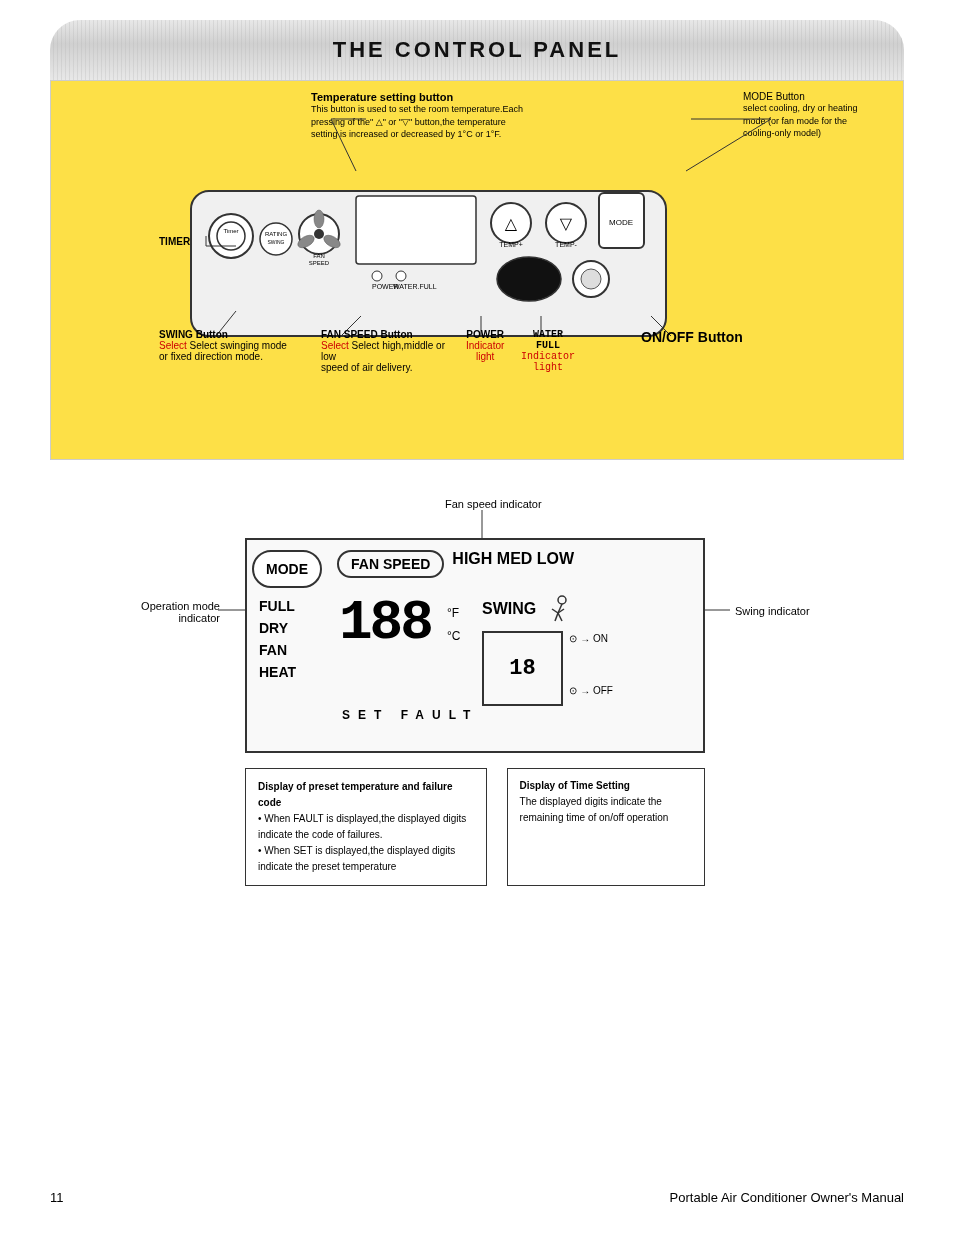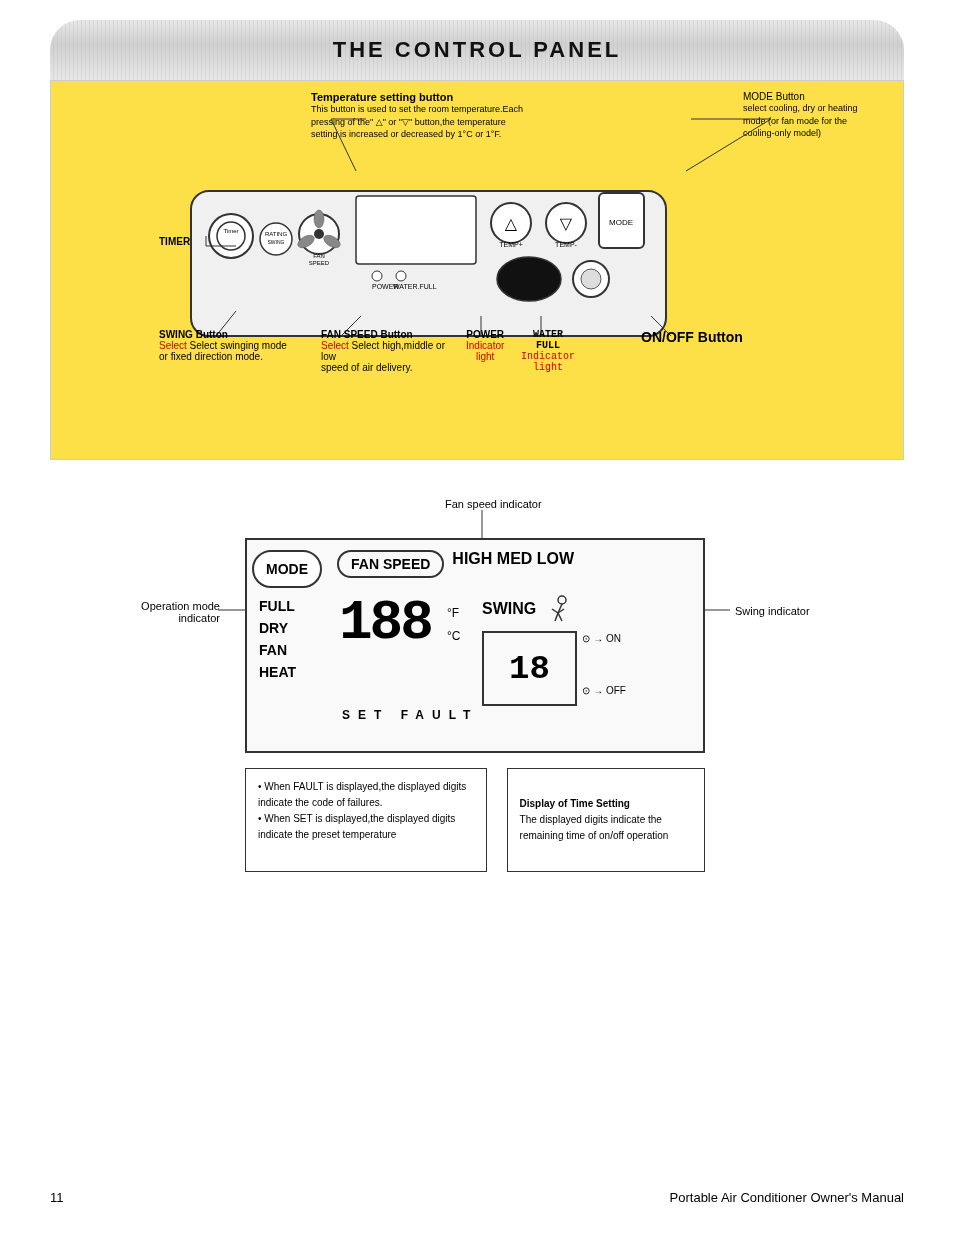--- a/index.html
+++ b/index.html
@@ -262,38 +262,39 @@
           <svg width="28" height="28" viewBox="0 0 28 28">
             <circle cx="20" cy="5" r="4" fill="none" stroke="#333" stroke-width="1.5"></circle>
             <line x1="20" y1="9" x2="16" y2="18" stroke="#333" stroke-width="1.5"></line>
             <line x1="16" y1="18" x2="10" y2="14" stroke="#333" stroke-width="1.5"></line>
             <line x1="16" y1="18" x2="22" y2="14" stroke="#333" stroke-width="1.5"></line>
             <line x1="16" y1="18" x2="13" y2="26" stroke="#333" stroke-width="1.5"></line>
             <line x1="16" y1="18" x2="20" y2="26" stroke="#333" stroke-width="1.5"></line>
           </svg>
         </div>
 
-        <div style="margin-top:8px; width:95px; height:75px; border:2px solid #333; display:flex; flex-direction:column; align-items:center; justify-content:center; font-size:34px; font-weight:900; font-family:'Courier New',monospace; position:relative;">
+        <div style="margin-top:8px; width:81px; height:75px; border:2px solid #333; display:flex; flex-direction:column; align-items:center; justify-content:center; font-size:22px; font-weight:900; font-family:'Courier New',monospace; position:relative;">
           <span>18</span>
         </div>
       </div>
 
-      <div style="position:absolute; left:335px; top:88px; font-size:10px; line-height:2.2;">
+      <div style="position:absolute; left:322px; top:88px; font-size:10px; line-height:2.2;">
         <div>⊙ → ON</div>
         <div style="margin-top:30px;">⊙ → OFF</div>
       </div>
 
     </div>
 
     <div style="position:absolute; left:195px; top:278px; width:460px; display:flex; gap:20px;">
       <div style="flex:1; border:1.5px solid #333; padding:10px 12px; font-size:10px; line-height:1.6;">
+        <div class="bold">Display of preset temperature and failure code</div>
         <div>• When FAULT is displayed,the displayed digits indicate the code of failures.</div>
         <div>• When SET is displayed,the displayed digits indicate the preset temperature</div>
       </div>
-      <div style="flex:0.8; border:1.5px solid #333; padding:27px 12px; font-size:10px; line-height:1.6;">
+      <div style="flex:0.8; border:1.5px solid #333; padding:9px 12px; font-size:10px; line-height:1.6;">
         <div class="bold">Display of Time Setting</div>
         <div>The displayed digits indicate the remaining time of on/off operation</div>
       </div>
     </div>
 
   </div>
 </div>
 
 <div class="page-footer">
   <span>11</span>

